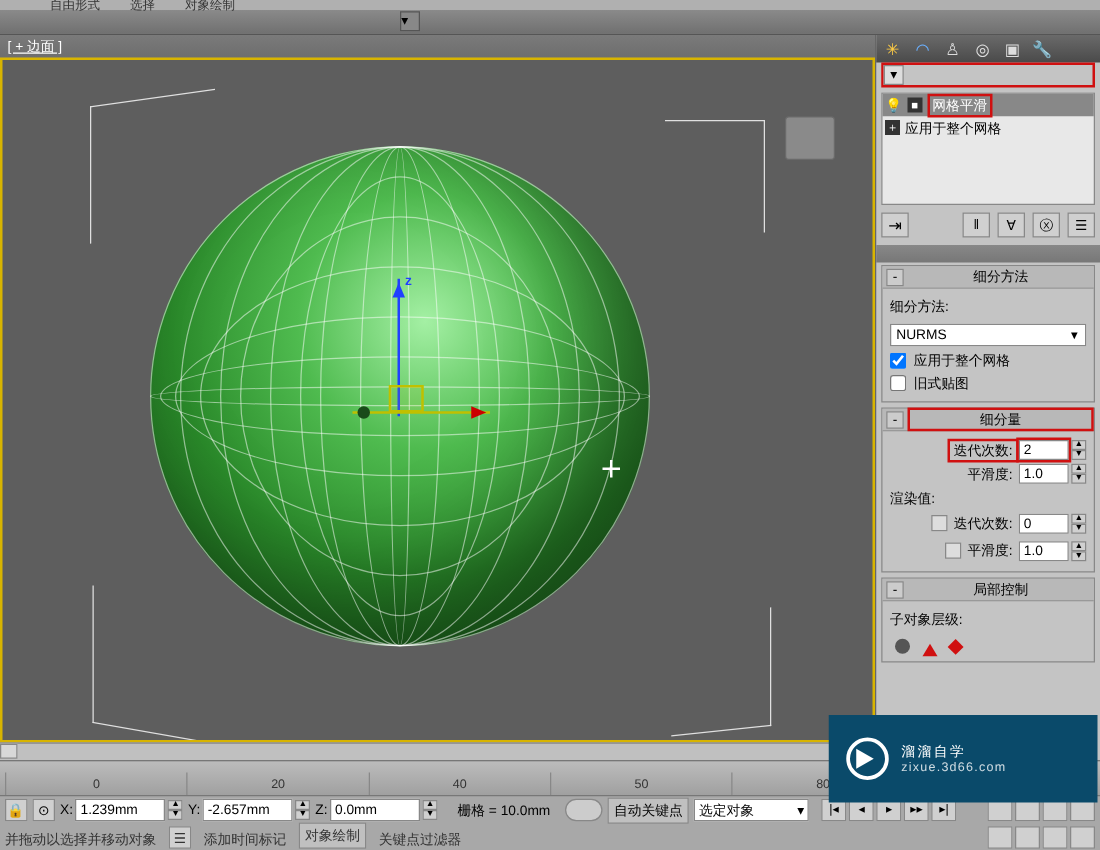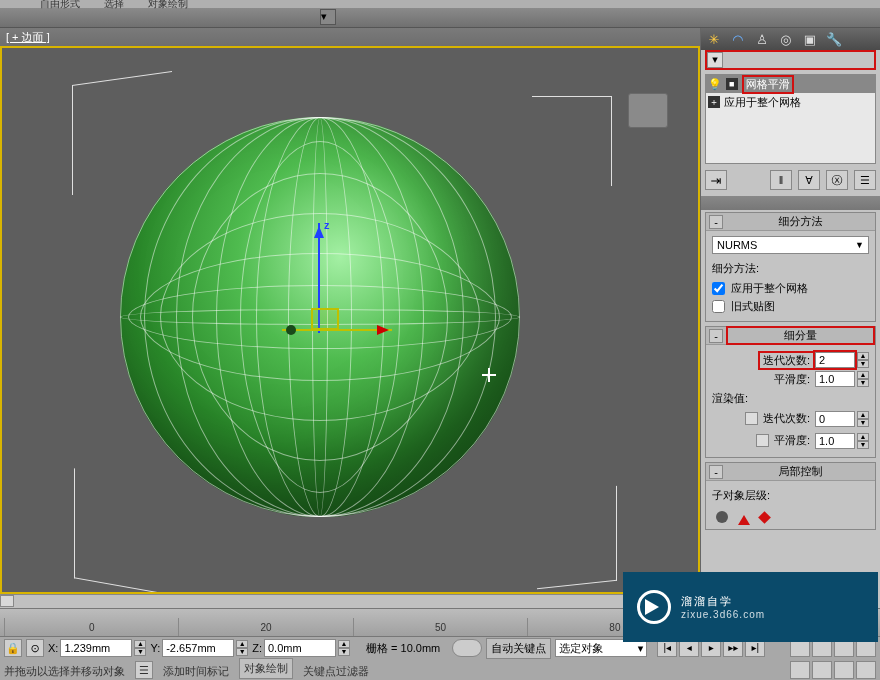--- a/index.html
+++ b/index.html
@@ -114,21 +114,21 @@
 .sp-btns div{width:12px;height:8px;background:#d0d0d0;border:1px solid #888;font-size:7px;text-align:center;line-height:6px;}
 .subchk{display:flex;align-items:center;gap:6px;margin:3px 0;}
 
 .colorshapes{display:flex;gap:10px;align-items:center;margin-top:4px;padding-left:4px;}
 .csh{width:12px;height:12px;}
 .csh.dot{border-radius:50%;background:#555;}
 .csh.tri{width:0;height:0;border:6px solid transparent;border-bottom:10px solid #d01010;}
 .csh.diam{transform:rotate(45deg);background:#d01010;width:9px;height:9px;}
 
 
-.watermark{position:absolute;right:2px;bottom:38px;width:255px;height:70px;background:#0a4a6a;display:flex;align-items:center;gap:10px;padding:0 14px;color:#fff;font-size:22px;letter-spacing:2px;}
+.watermark{position:absolute;right:2px;bottom:38px;width:215px;height:70px;background:#0a4a6a;display:flex;align-items:center;gap:10px;padding:0 14px;color:#fff;font-size:22px;letter-spacing:2px;}
 .watermark .play{width:34px;height:34px;border:3px solid #fff;border-radius:50%;display:flex;align-items:center;justify-content:center;}
 .watermark .play::after{content:"";border:8px solid transparent;border-left:14px solid #fff;margin-left:4px;}
 .watermark .sub{font-size:10px;letter-spacing:1px;opacity:.8;display:block;}
 
 
 .timeline{height:28px;background:linear-gradient(#bcbcbc,#a0a0a0);border-top:1px solid #777;display:flex;align-items:flex-end;padding:0 4px;position:relative;}
 .tick{flex:1;text-align:center;font-size:10px;color:#333;border-left:1px solid #888;height:18px;padding-top:4px;}
 
 .status{height:44px;background:#a8a8a8;border-top:1px solid #777;display:flex;flex-direction:column;}
 .status-r1{display:flex;align-items:center;height:22px;padding:0 4px;gap:4px;}
@@ -232,27 +232,27 @@
     </div>
     <div class="divider"></div>
 
     <div class="rollout">
       <div class="ro-head">
           <span class="min">-</span>
           <span class="ttl">细分方法</span>
         </div>
       <div class="ro-body">
         <div class="fld">
+            <label>细分方法:</label>
+          </div>
+        <div class="fld">
             <div class="sel">
               <span>NURMS</span>
               <span class="ar">▼</span>
             </div>
-          </div>
-        <div class="fld">
-            <label>细分方法:</label>
           </div>
         <div class="chk">
             <input type="checkbox" checked="" style="">
             <label>应用于整个网格</label>
           </div>
         <div class="chk">
             <input type="checkbox" style="">
             <label>旧式贴图</label>
           </div>
       </div>
@@ -317,20 +317,21 @@
           <div class="csh diam"></div>
         </div>
       </div>
     </div>
   </div>
 </div>
 
 <div class="timeline">
   <div class="tick">0</div>
   <div class="tick">20</div>
+  <div class="tick">40</div>
   <div class="tick">50</div>
   <div class="tick">80</div>
   <div class="tick">100</div>
 </div>
 
 <div class="status">
   <div class="status-r1">
     <div class="icon-b">🔒</div>
     <div class="icon-b">⊙</div>
     <div class="coord">

